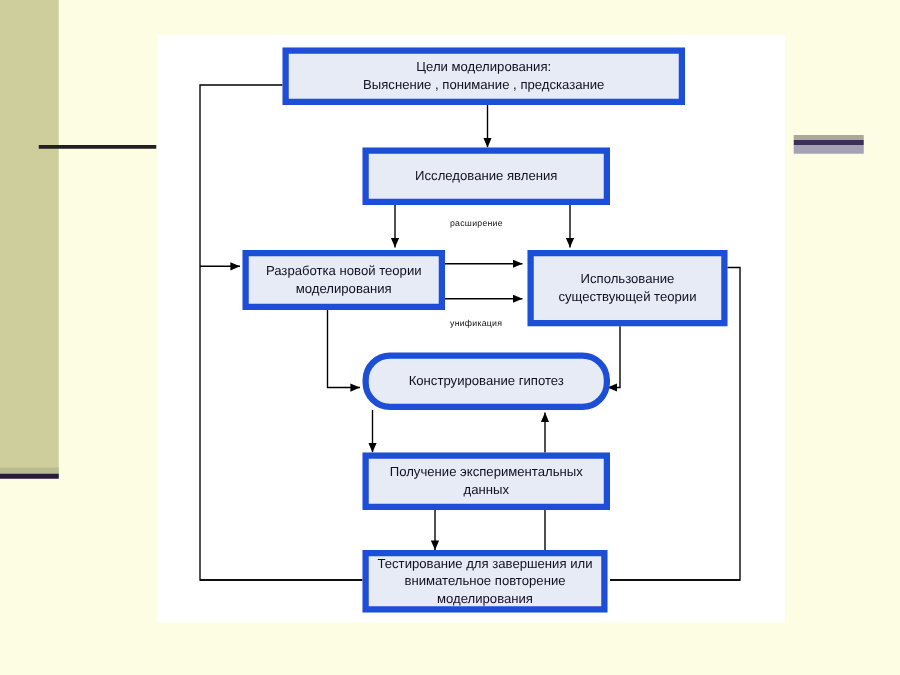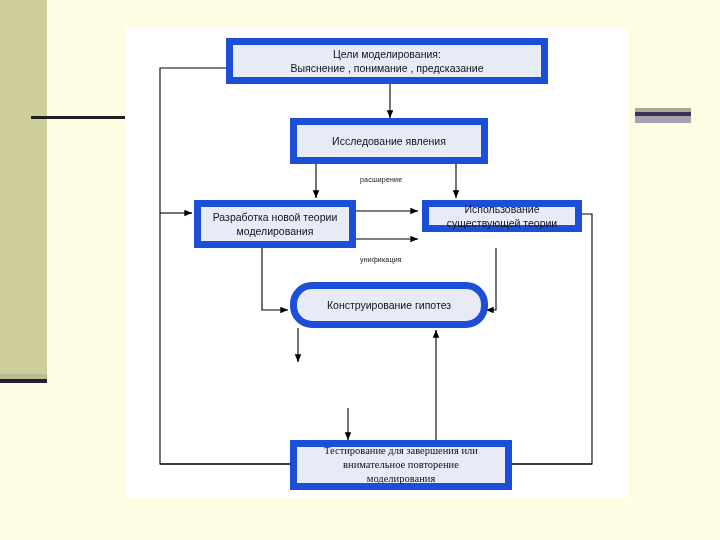--- a/index.html
+++ b/index.html
@@ -35,21 +35,21 @@
   
   #panel{
     position:absolute;left:126px;top:28px;width:502px;height:470px;
     background:#ffffff;
   }
   #diagram{position:absolute;left:0;top:0;width:502px;height:470px;}
 
   
   .node{
     position:absolute;box-sizing:border-box;
-    background:#e6ebf5;border:7px solid #1d4ed8;
+    background:#e6ebf5;border:5px solid #1d4ed8;
     display:flex;align-items:center;justify-content:center;
     text-align:center;color:#111122;
     font-size:10.5px;line-height:1.35;
     padding:2px 4px;
     z-index:3;
   }
   .edge-label{
     position:absolute;font-size:7px;color:#111;
     letter-spacing:.2px;white-space:nowrap;z-index:4;
     background:#ffffff;padding:0 2px;
@@ -119,31 +119,35 @@
 
   <div class="node" style="left:164px;top:90px;width:198px;height:46px;">
     <span style="white-space:pre-line;">Исследование явления</span>
   </div>
 
   <div class="node" style="left:68px;top:172px;width:162px;height:48px;">
     <span style="white-space:pre-line;text-align:center;">Разработка новой теории
 моделирования</span>
   </div>
 
-  <div class="node" style="left:296px;top:172px;width:160px;height:32px;">
+  <div class="node" style="left:296px;top:172px;width:160px;height:61px;">
     <span style="white-space:pre-line;">Использование
 существующей теории</span>
   </div>
 
   <div class="node" style="left:164px;top:254px;width:198px;height:46px;border-radius:22px;">
     <span style="white-space:pre-line;">Конструирование гипотез</span>
   </div>
 
+  <div class="node" style="left:164px;top:334px;width:198px;height:46px;">
+    <span style="white-space:pre-line;">Получение экспериментальных
+данных</span>
+  </div>
 
-  <div class="node" style="left:164px;top:412px;width:222px;height:50px;font-family:Liberation Serif, serif;">
+  <div class="node" style="left:164px;top:412px;width:196px;height:50px;">
     <span style="white-space:pre-line;">Тестирование для завершения или
 внимательное повторение
 моделирования</span>
   </div>
 
   <div class="edge-label" style="left:232px;top:148px;">расширение</div>
 
   <div class="edge-label" style="left:232px;top:228px;">унификация</div>
 
 </div>

